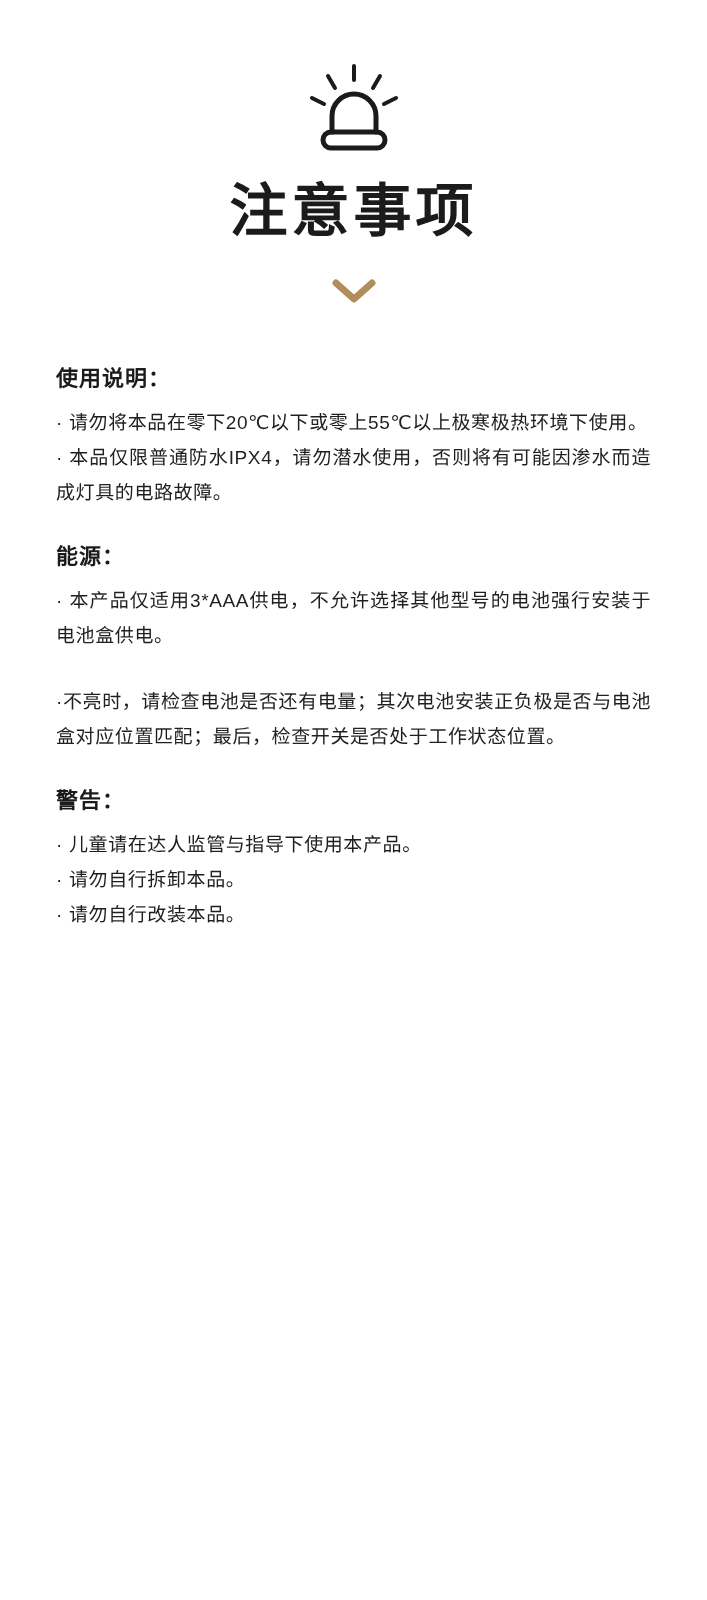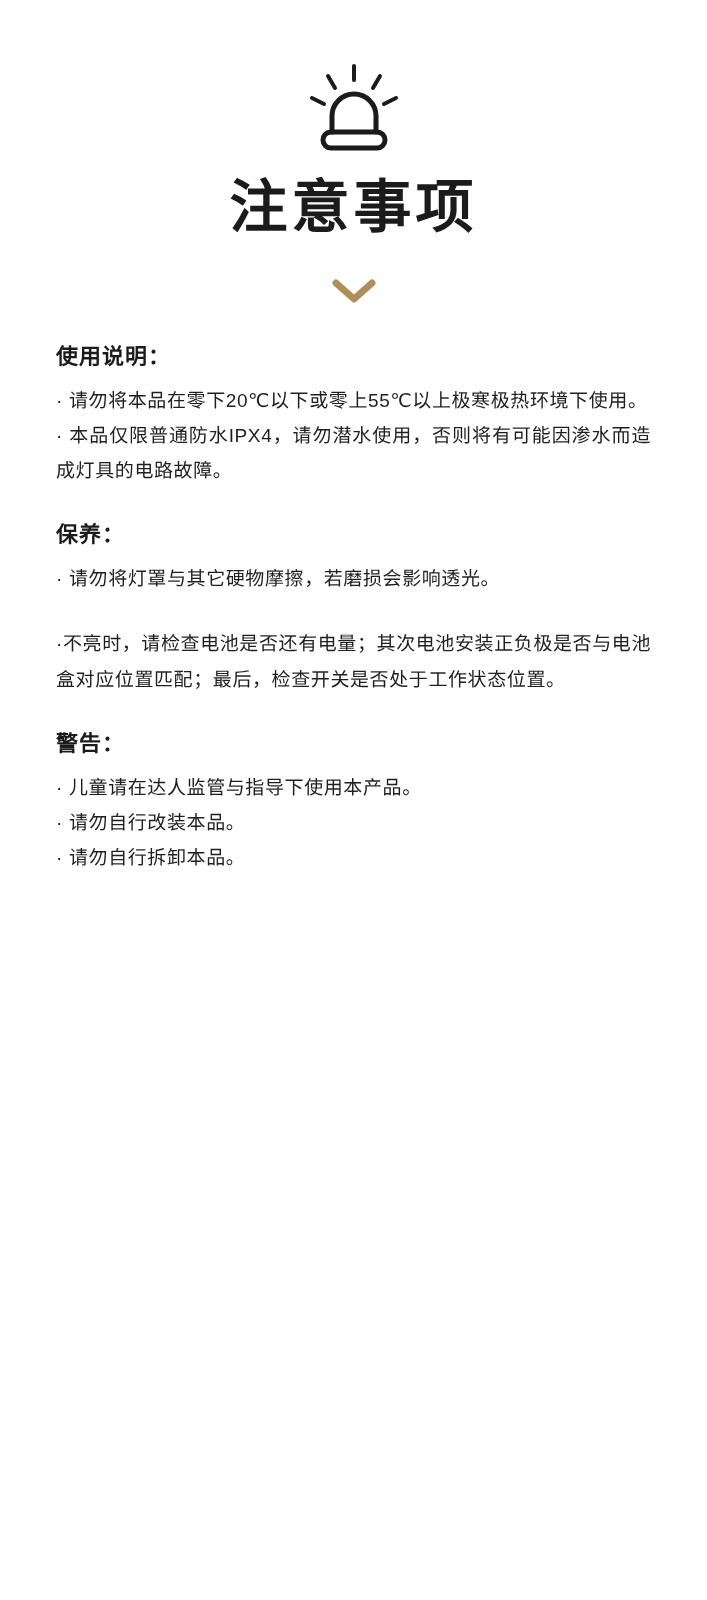--- a/index.html
+++ b/index.html
@@ -34,38 +34,38 @@
     height: 96px;
     display: block;
   }
   .page-title {
     margin-top: 22px;
     font-size: 58px;
     font-weight: bold;
     letter-spacing: 4px;
     color: #1b1b1b;
     line-height: 1.1;
-    font-family: Liberation Mono, monospace;
+    font-family: Liberation Serif, serif;
   }
   .chevron-wrap {
     margin-top: 34px;
     height: 26px;
     display: flex;
     align-items: center;
     justify-content: center;
   }
   .chevron-icon {
     width: 44px;
     height: 26px;
     display: block;
   }
 
   
   .content {
-    margin-top: 36px;
+    margin-top: 58px;
     padding: 0 56px 0 56px;
   }
   .section {
     margin-bottom: 30px;
   }
   .section:last-child {
     margin-bottom: 0;
   }
   .section-heading {
     font-size: 22px;
@@ -128,31 +128,31 @@
   </div>
 
   <div class="content">
 
     <div class="section">
       <div class="section-heading">使用说明：</div>
       <p class="bullet-line"><span class="dot">·</span><span>请勿将本品在零下20℃以下或零上55℃以上极寒极热环境下使用。</span></p>
       <p class="bullet-line"><span class="dot">·</span><span>本品仅限普通防水IPX4，请勿潜水使用，否则将有可能因渗水而造成灯具的电路故障。</span></p>
     </div>
 
+    <div class="section">
+      <div class="section-heading">能源：</div>
+      <p class="bullet-line"><span class="dot">·</span><span>本产品仅适用3*AAA供电，不允许选择其他型号的电池强行安装于电池盒供电。</span></p>
+    </div>
 
-    <div class="section">
-      <div class="section-heading">保养：</div>
-      <p class="bullet-line"><span class="dot">·</span><span>请勿将灯罩与其它硬物摩擦，若磨损会影响透光。</span></p>
-    </div>
 
     <div class="section">
       <p class="bullet-line"><span class="dot tight">·</span><span>不亮时，请检查电池是否还有电量；其次电池安装正负极是否与电池盒对应位置匹配；最后，检查开关是否处于工作状态位置。</span></p>
     </div>
 
     <div class="section">
       <div class="section-heading">警告：</div>
       <p class="bullet-line"><span class="dot">·</span><span>儿童请在达人监管与指导下使用本产品。</span></p>
+      <p class="bullet-line"><span class="dot">·</span><span>请勿自行拆卸本品。</span></p>
       <p class="bullet-line"><span class="dot">·</span><span>请勿自行改装本品。</span></p>
-      <p class="bullet-line"><span class="dot">·</span><span>请勿自行拆卸本品。</span></p>
     </div>
 
   </div>
 </div>
 
 </body></html>

